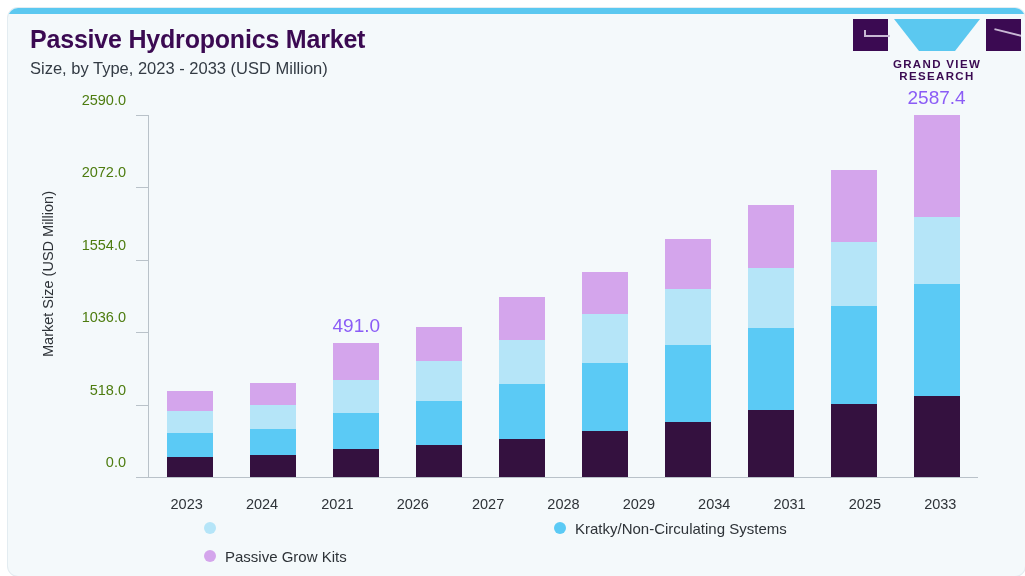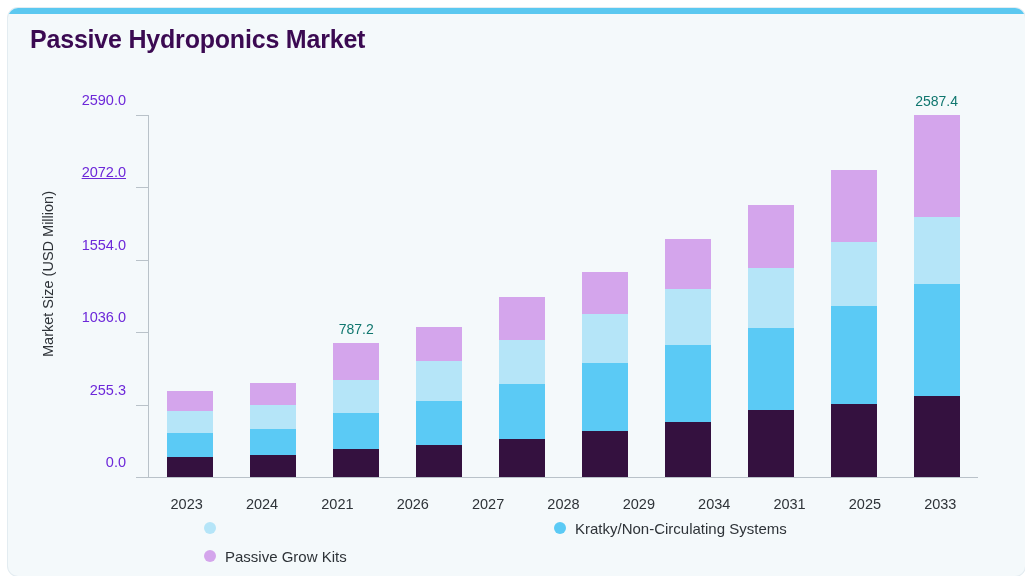--- a/index.html
+++ b/index.html
@@ -77,37 +77,37 @@
   .yaxis-line{
     position:absolute;left:0;top:0;width:1px;height:363px;background:#b9c2c9;
   }
   .xaxis-line{
     position:absolute;left:0;bottom:0;width:830px;height:1px;background:#b9c2c9;
   }
   .ytick{position:absolute;left:-12px;width:12px;height:1px;background:#b9c2c9;}
   .ylabels{position:absolute;left:-22px;top:0;width:0;height:363px;}
   .ylabels span{
     position:absolute;right:0;transform:translateY(-50%);
-    font-size:14.5px;color:#6d28d9;white-space:nowrap;text-align:right;
+    font-size:14.5px;color:#4d7c0f;white-space:nowrap;text-align:right;
   }
   .bars{
     position:absolute;left:1px;bottom:1px;width:829px;height:362px;
     display:flex;align-items:flex-end;
   }
   .barcol{
     flex:1 1 0;height:100%;position:relative;
     display:flex;flex-direction:column;justify-content:flex-end;align-items:center;
   }
   .bar{
     width:46px;display:flex;flex-direction:column-reverse;position:relative;
   }
   .seg{width:100%;}
   .bar-total{
     position:absolute;bottom:100%;left:50%;transform:translateX(-50%);
-    margin-bottom:6px;font-size:14px;color:#0f766e;white-space:nowrap;
+    margin-bottom:6px;font-size:19px;color:#8b5cf6;white-space:nowrap;
   }
   .xlabels{
     position:absolute;left:141px;top:400px;width:829px;
     display:flex;
   }
   .xlabels div{
     flex:1 1 0;text-align:center;font-size:14.5px;color:#2e3338;
   }
   
   .legend{
@@ -123,39 +123,48 @@
   }
 </style>
 </head>
 <body>
 
 <div class="card">
   <div class="top-accent"></div>
 
   <div class="header">
     <div class="title">Passive Hydroponics Market</div>
+    <div class="subtitle">Size, by Type, 2023 - 2033 (USD Million)</div>
   </div>
 
+  <div class="logo">
+    <div class="logo-marks">
+      <div class="mark mark-g"></div>
+      <div class="mark-v"></div>
+      <div class="mark mark-r"></div>
+    </div>
+    <div class="logo-text">GRAND VIEW RESEARCH</div>
+  </div>
 
   <div class="plot-wrap">
     <div class="ylabel">Market Size (USD Million)</div>
 
     <div class="axis-area">
       <div class="yaxis-line"></div>
       <div class="xaxis-line"></div>
       <div class="ylabels" id="ylabels">
           <span style="bottom: 0px;">0.0</span>
           <div class="ytick" style="bottom: 0px; position: absolute; left: 10px;"></div>
-          <span style="bottom: 72.4px;">255.3</span>
+          <span style="bottom: 72.4px;">518.0</span>
           <div class="ytick" style="bottom: 72.4px; position: absolute; left: 10px;"></div>
           <span style="bottom: 144.8px;">1036.0</span>
           <div class="ytick" style="bottom: 144.8px; position: absolute; left: 10px;"></div>
           <span style="bottom: 217.2px;">1554.0</span>
           <div class="ytick" style="bottom: 217.2px; position: absolute; left: 10px;"></div>
-          <span style="bottom: 289.6px; text-decoration: underline;">2072.0</span>
+          <span style="bottom: 289.6px;">2072.0</span>
           <div class="ytick" style="bottom: 289.6px; position: absolute; left: 10px;"></div>
           <span style="bottom: 362px;">2590.0</span>
           <div class="ytick" style="bottom: 362px; position: absolute; left: 10px;"></div>
         </div>
       <div class="bars" id="bars">
           <div class="barcol">
             <div class="bar">
               <div class="seg" title="Wick-Based Systems: 144" style="height: 20.1266px; background: rgb(52, 17, 63);"></div>
               <div class="seg" title="Kratky/Non-Circulating Systems: 173" style="height: 24.1799px; background: rgb(91, 202, 245);"></div>
               <div class="seg" title="Sub-Irrigated &amp; Semi-Hydroponic Systems: 156" style="height: 21.8039px; background: rgb(181, 229, 248);"></div>
@@ -169,21 +178,21 @@
               <div class="seg" title="Sub-Irrigated &amp; Semi-Hydroponic Systems: 172" style="height: 24.0402px; background: rgb(181, 229, 248);"></div>
               <div class="seg" title="Passive Grow Kits: 156" style="height: 21.8039px; background: rgb(212, 165, 236);"></div>
             </div>
           </div>
           <div class="barcol">
             <div class="bar">
               <div class="seg" title="Wick-Based Systems: 197" style="height: 27.5344px; background: rgb(52, 17, 63);"></div>
               <div class="seg" title="Kratky/Non-Circulating Systems: 260" style="height: 36.3398px; background: rgb(91, 202, 245);"></div>
               <div class="seg" title="Sub-Irrigated &amp; Semi-Hydroponic Systems: 240" style="height: 33.5444px; background: rgb(181, 229, 248);"></div>
               <div class="seg" title="Passive Grow Kits: 264.5" style="height: 36.9687px; background: rgb(212, 165, 236);"></div>
-              <div class="bar-total">787.2</div>
+              <div class="bar-total">491.0</div>
             </div>
           </div>
           <div class="barcol">
             <div class="bar">
               <div class="seg" title="Wick-Based Systems: 232" style="height: 32.4263px; background: rgb(52, 17, 63);"></div>
               <div class="seg" title="Kratky/Non-Circulating Systems: 315" style="height: 44.027px; background: rgb(91, 202, 245);"></div>
               <div class="seg" title="Sub-Irrigated &amp; Semi-Hydroponic Systems: 286" style="height: 39.9737px; background: rgb(181, 229, 248);"></div>
               <div class="seg" title="Passive Grow Kits: 242" style="height: 33.8239px; background: rgb(212, 165, 236);"></div>
             </div>
           </div>

